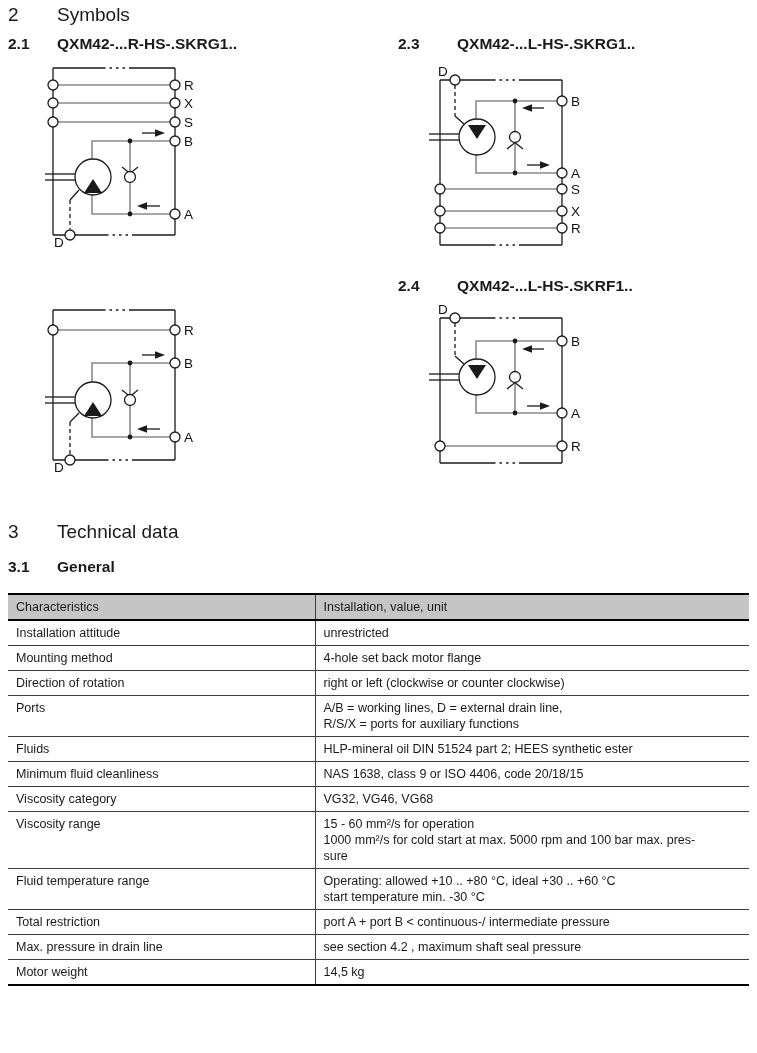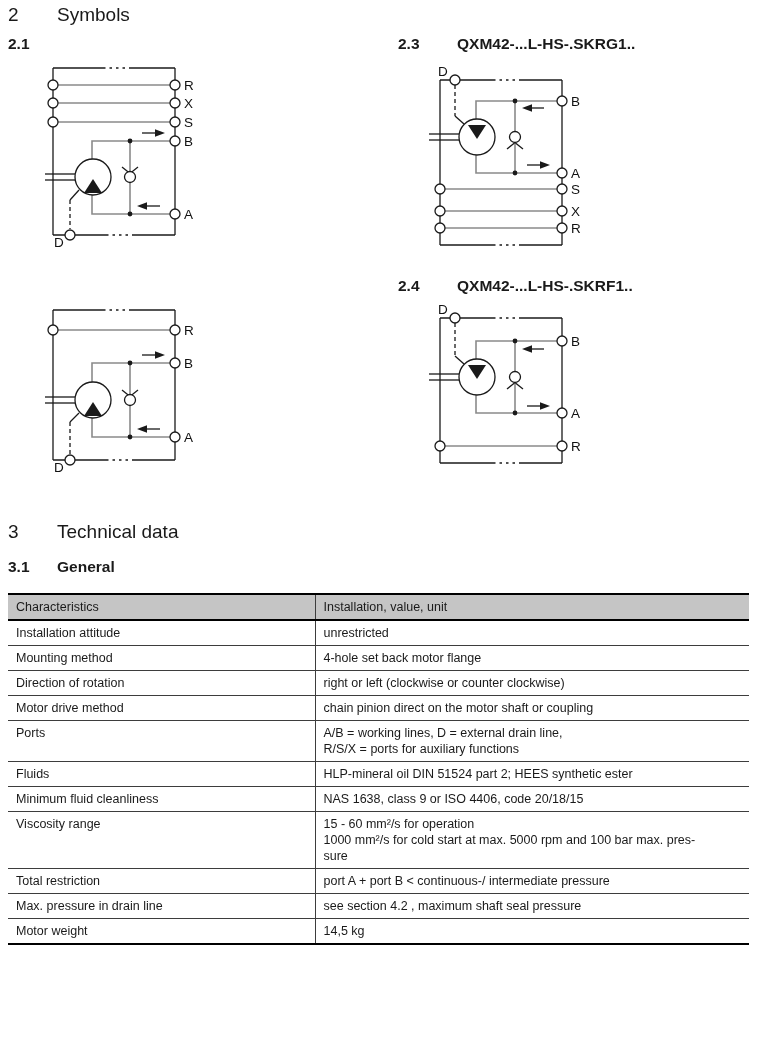--- a/index.html
+++ b/index.html
@@ -36,20 +36,21 @@
 <body>
 
 <div class="page">
 
   <div class="sec" style="top:4px">
     <span class="num">2</span>
     <span>Symbols</span>
   </div>
   <div class="sub" style="top:35px">
     <span class="num">2.1</span>
+    <span>QXM42-...R-HS-.SKRG1..</span>
   </div>
   <div class="sub right" style="top:35px">
     <span class="num">2.3</span>
     <span>QXM42-...L-HS-.SKRG1..</span>
   </div>
   <div class="sub right" style="top:277px">
     <span class="num">2.4</span>
     <span>QXM42-...L-HS-.SKRF1..</span>
   </div>
 
@@ -324,43 +325,48 @@
         </tr>
       <tr>
           <td>Mounting method</td>
           <td class="val">4-hole set back motor flange</td>
         </tr>
       <tr>
           <td>Direction of rotation</td>
           <td class="val">right or left (clockwise or counter clockwise)</td>
         </tr>
       <tr>
-          <td>Motor drive method</td>
-          <td class="val">chain pinion direct on the motor shaft or coupling</td>
-        </tr>
-      <tr>
           <td>Ports</td>
           <td class="val">A/B = working lines, D = external drain line,
 R/S/X = ports for auxiliary functions</td>
         </tr>
       <tr>
           <td>Fluids</td>
           <td class="val">HLP-mineral oil DIN 51524 part 2; HEES synthetic ester</td>
         </tr>
       <tr>
           <td>Minimum fluid cleanliness</td>
           <td class="val">NAS 1638, class 9 or ISO 4406, code 20/18/15</td>
+        </tr>
+      <tr>
+          <td>Viscosity category</td>
+          <td class="val">VG32, VG46, VG68</td>
         </tr>
       <tr>
           <td>Viscosity range</td>
           <td class="val">15 - 60 mm²/s for operation
 1000 mm²/s for cold start at max. 5000 rpm and 100 bar max. pres-
 sure</td>
         </tr>
       <tr>
+          <td>Fluid temperature range</td>
+          <td class="val">Operating: allowed +10 .. +80 °C, ideal +30 .. +60 °C
+start temperature min. -30 °C</td>
+        </tr>
+      <tr>
           <td>Total restriction</td>
           <td class="val">port A + port B &lt; continuous-/ intermediate pressure</td>
         </tr>
       <tr>
           <td>Max. pressure in drain line</td>
           <td class="val">see section 4.2 , maximum shaft seal pressure</td>
         </tr>
       <tr>
           <td>Motor weight</td>
           <td class="val">14,5 kg</td>

